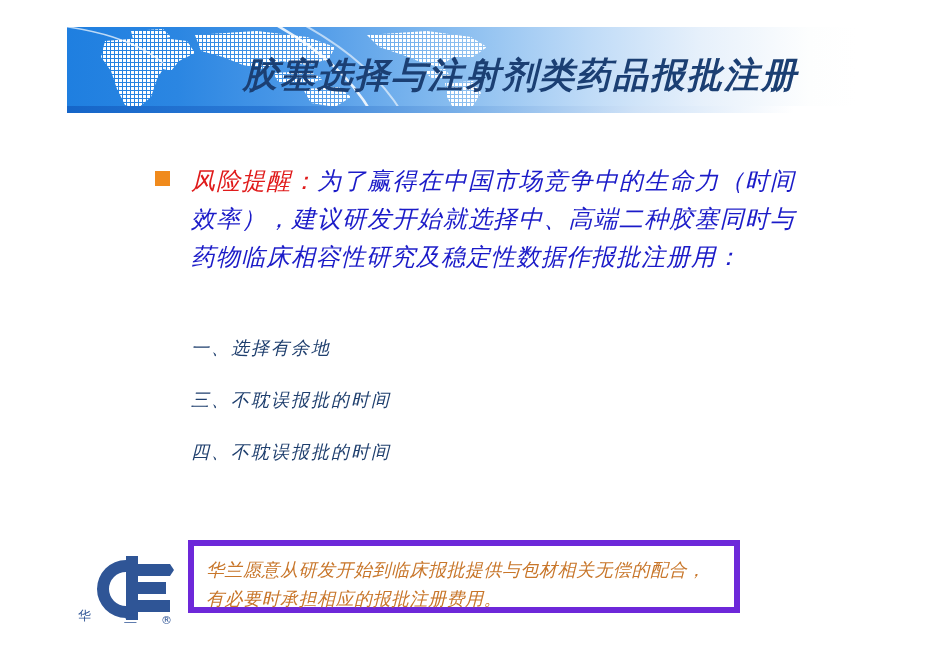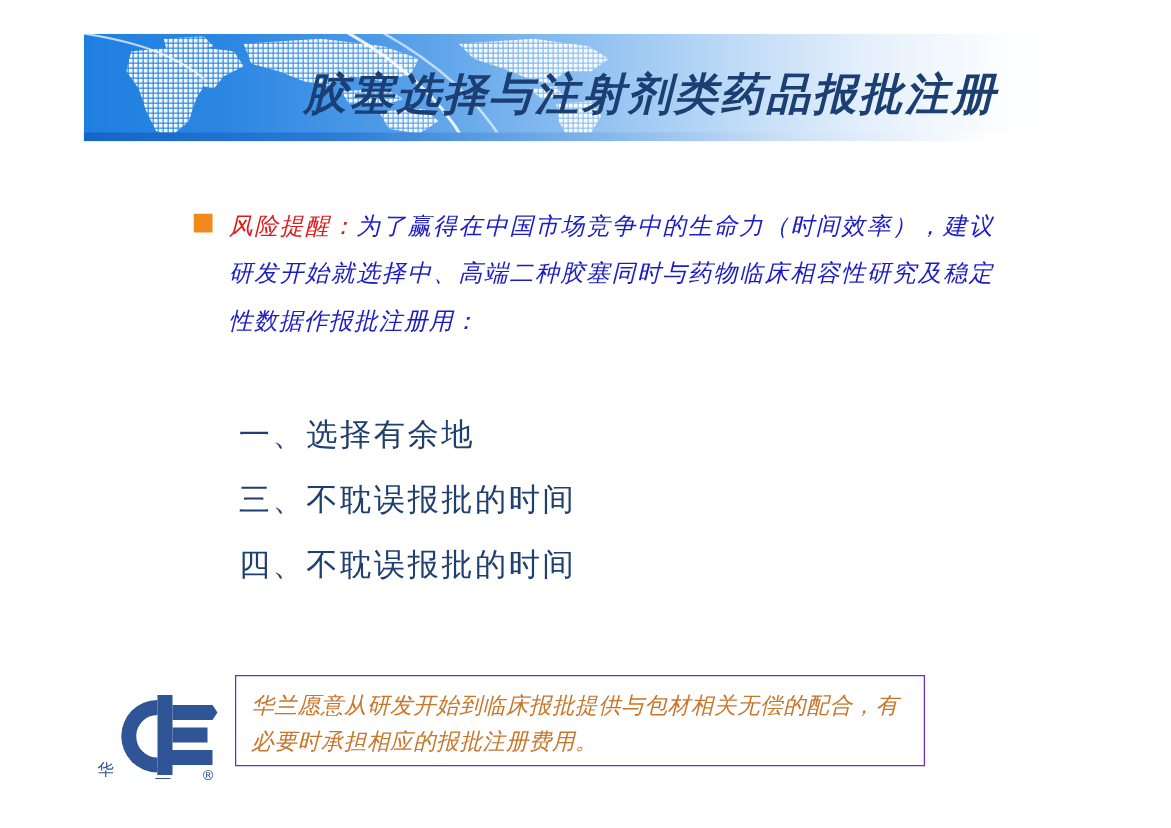--- a/index.html
+++ b/index.html
@@ -92,57 +92,58 @@
   }
   .bullet-square {
     position: absolute;
     left: 0px;
     top: 9px;
     width: 15px;
     height: 15px;
     background: #f08a1c;
   }
   .lead-text {
-    margin-left: 28px;
-    font-family: "DejaVu Serif", "Liberation Serif", serif;
-    font-size: 19px;
+    margin-left: 36px;
+    font-family: "DejaVu Serif", "Liberation Serif", serif;
+    font-size: 24px;
     font-style: italic;
     line-height: 38px;
     color: #1b1bc8;
     letter-spacing: 1px;
     text-align: justify;
   }
   .lead-label {
     color: #e01b1b;
   }
 
   .list {
     position: absolute;
     left: 191px;
     top: 178px;
     width: 640px;
   }
   .list-item {
     font-family: "DejaVu Serif", "Liberation Serif", serif;
-    font-size: 25px;
+    font-size: 18px;
+    font-style: italic;
     color: #1f3f6e;
     letter-spacing: 2px;
     height: 52px;
     line-height: 40px;
     white-space: nowrap;
   }
 
   
   .note-box {
     position: absolute;
     left: 188px;
     top: 540px;
     width: 552px;
     height: 73px;
-    border: 1px solid #6d28d9;
+    border: 6px solid #6d28d9;
     background: #ffffff;
     box-sizing: border-box;
   }
   .note-text {
     margin: 9px 12px 0 12px;
     font-family: "DejaVu Serif", "Liberation Serif", serif;
     font-size: 18px;
     font-style: italic;
     line-height: 29px;
     color: #c8762a;

